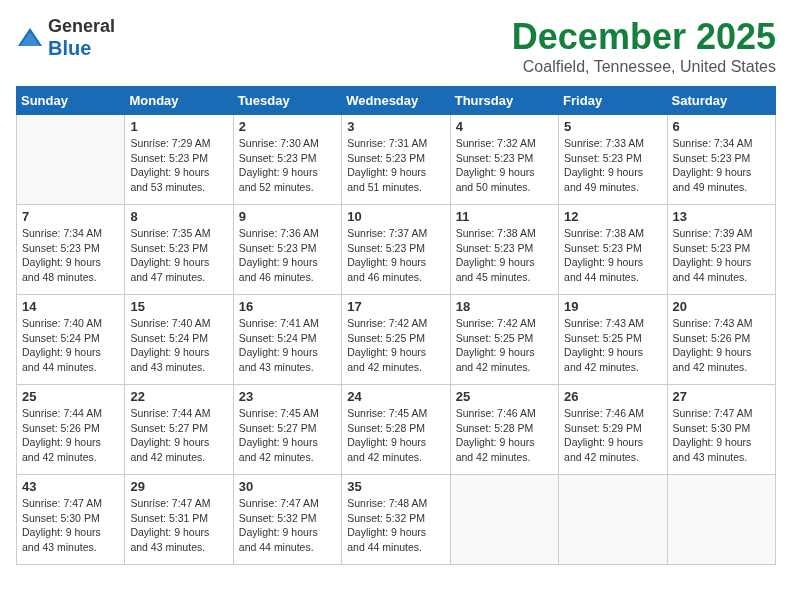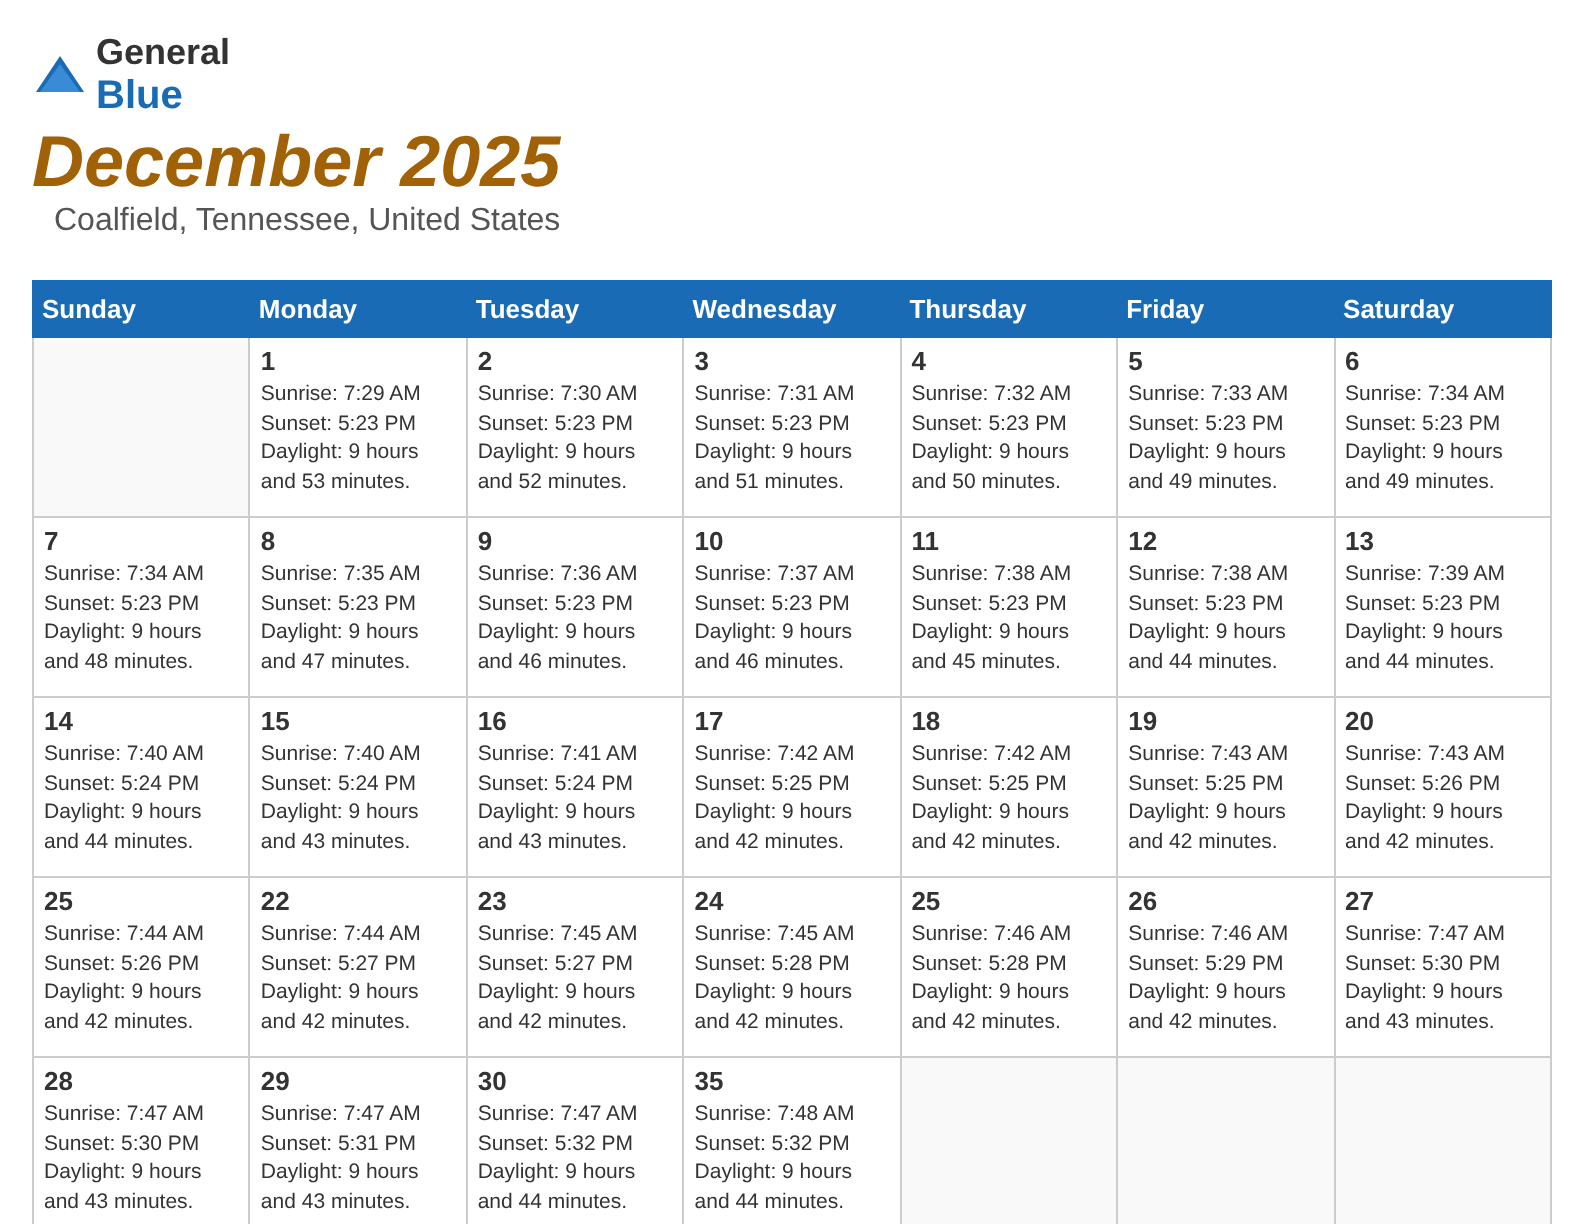--- a/index.html
+++ b/index.html
@@ -7,22 +7,21 @@
       font-family: Arial, sans-serif;
       background: #fff;
       width: 792px;
       min-height: 612px;
       padding: 16px;
     }
     .header-area {
       display: flex;
       justify-content: space-between;
       align-items: flex-start;
-      margin-bottom: 20px;
-      flex-direction: column;
+      margin-bottom: 10px;
     }
     .logo {
       display: flex;
       align-items: center;
       gap: 4px;
     }
     .logo-text-general {
       font-size: 18px;
       font-weight: bold;
       color: #333;
@@ -35,22 +34,21 @@
     .logo-icon {
       width: 28px;
       height: 24px;
     }
     .title-area {
       text-align: right;
     }
     .month-title {
       font-size: 36px;
       font-weight: bold;
-      color: #a16207;
-      font-style: italic;
+      color: #15803d;
     }
     .location-title {
       font-size: 16px;
       color: #555;
       text-align: right;
     }
     table {
       width: 100%;
       border-collapse: collapse;
       border: 1px solid #ccc;
@@ -239,21 +237,21 @@
           <span class="day-number">26</span>
           <div class="day-info">Sunrise: 7:46 AM<br>Sunset: 5:29 PM<br>Daylight: 9 hours<br>and 42 minutes.</div>
         </td>
         <td>
           <span class="day-number">27</span>
           <div class="day-info">Sunrise: 7:47 AM<br>Sunset: 5:30 PM<br>Daylight: 9 hours<br>and 43 minutes.</div>
         </td>
       </tr>
       <tr class="week-row">
         <td>
-          <span class="day-number">28</span>
+          <span class="day-number">43</span>
           <div class="day-info">Sunrise: 7:47 AM<br>Sunset: 5:30 PM<br>Daylight: 9 hours<br>and 43 minutes.</div>
         </td>
         <td>
           <span class="day-number">29</span>
           <div class="day-info">Sunrise: 7:47 AM<br>Sunset: 5:31 PM<br>Daylight: 9 hours<br>and 43 minutes.</div>
         </td>
         <td>
           <span class="day-number">30</span>
           <div class="day-info">Sunrise: 7:47 AM<br>Sunset: 5:32 PM<br>Daylight: 9 hours<br>and 44 minutes.</div>
         </td>

